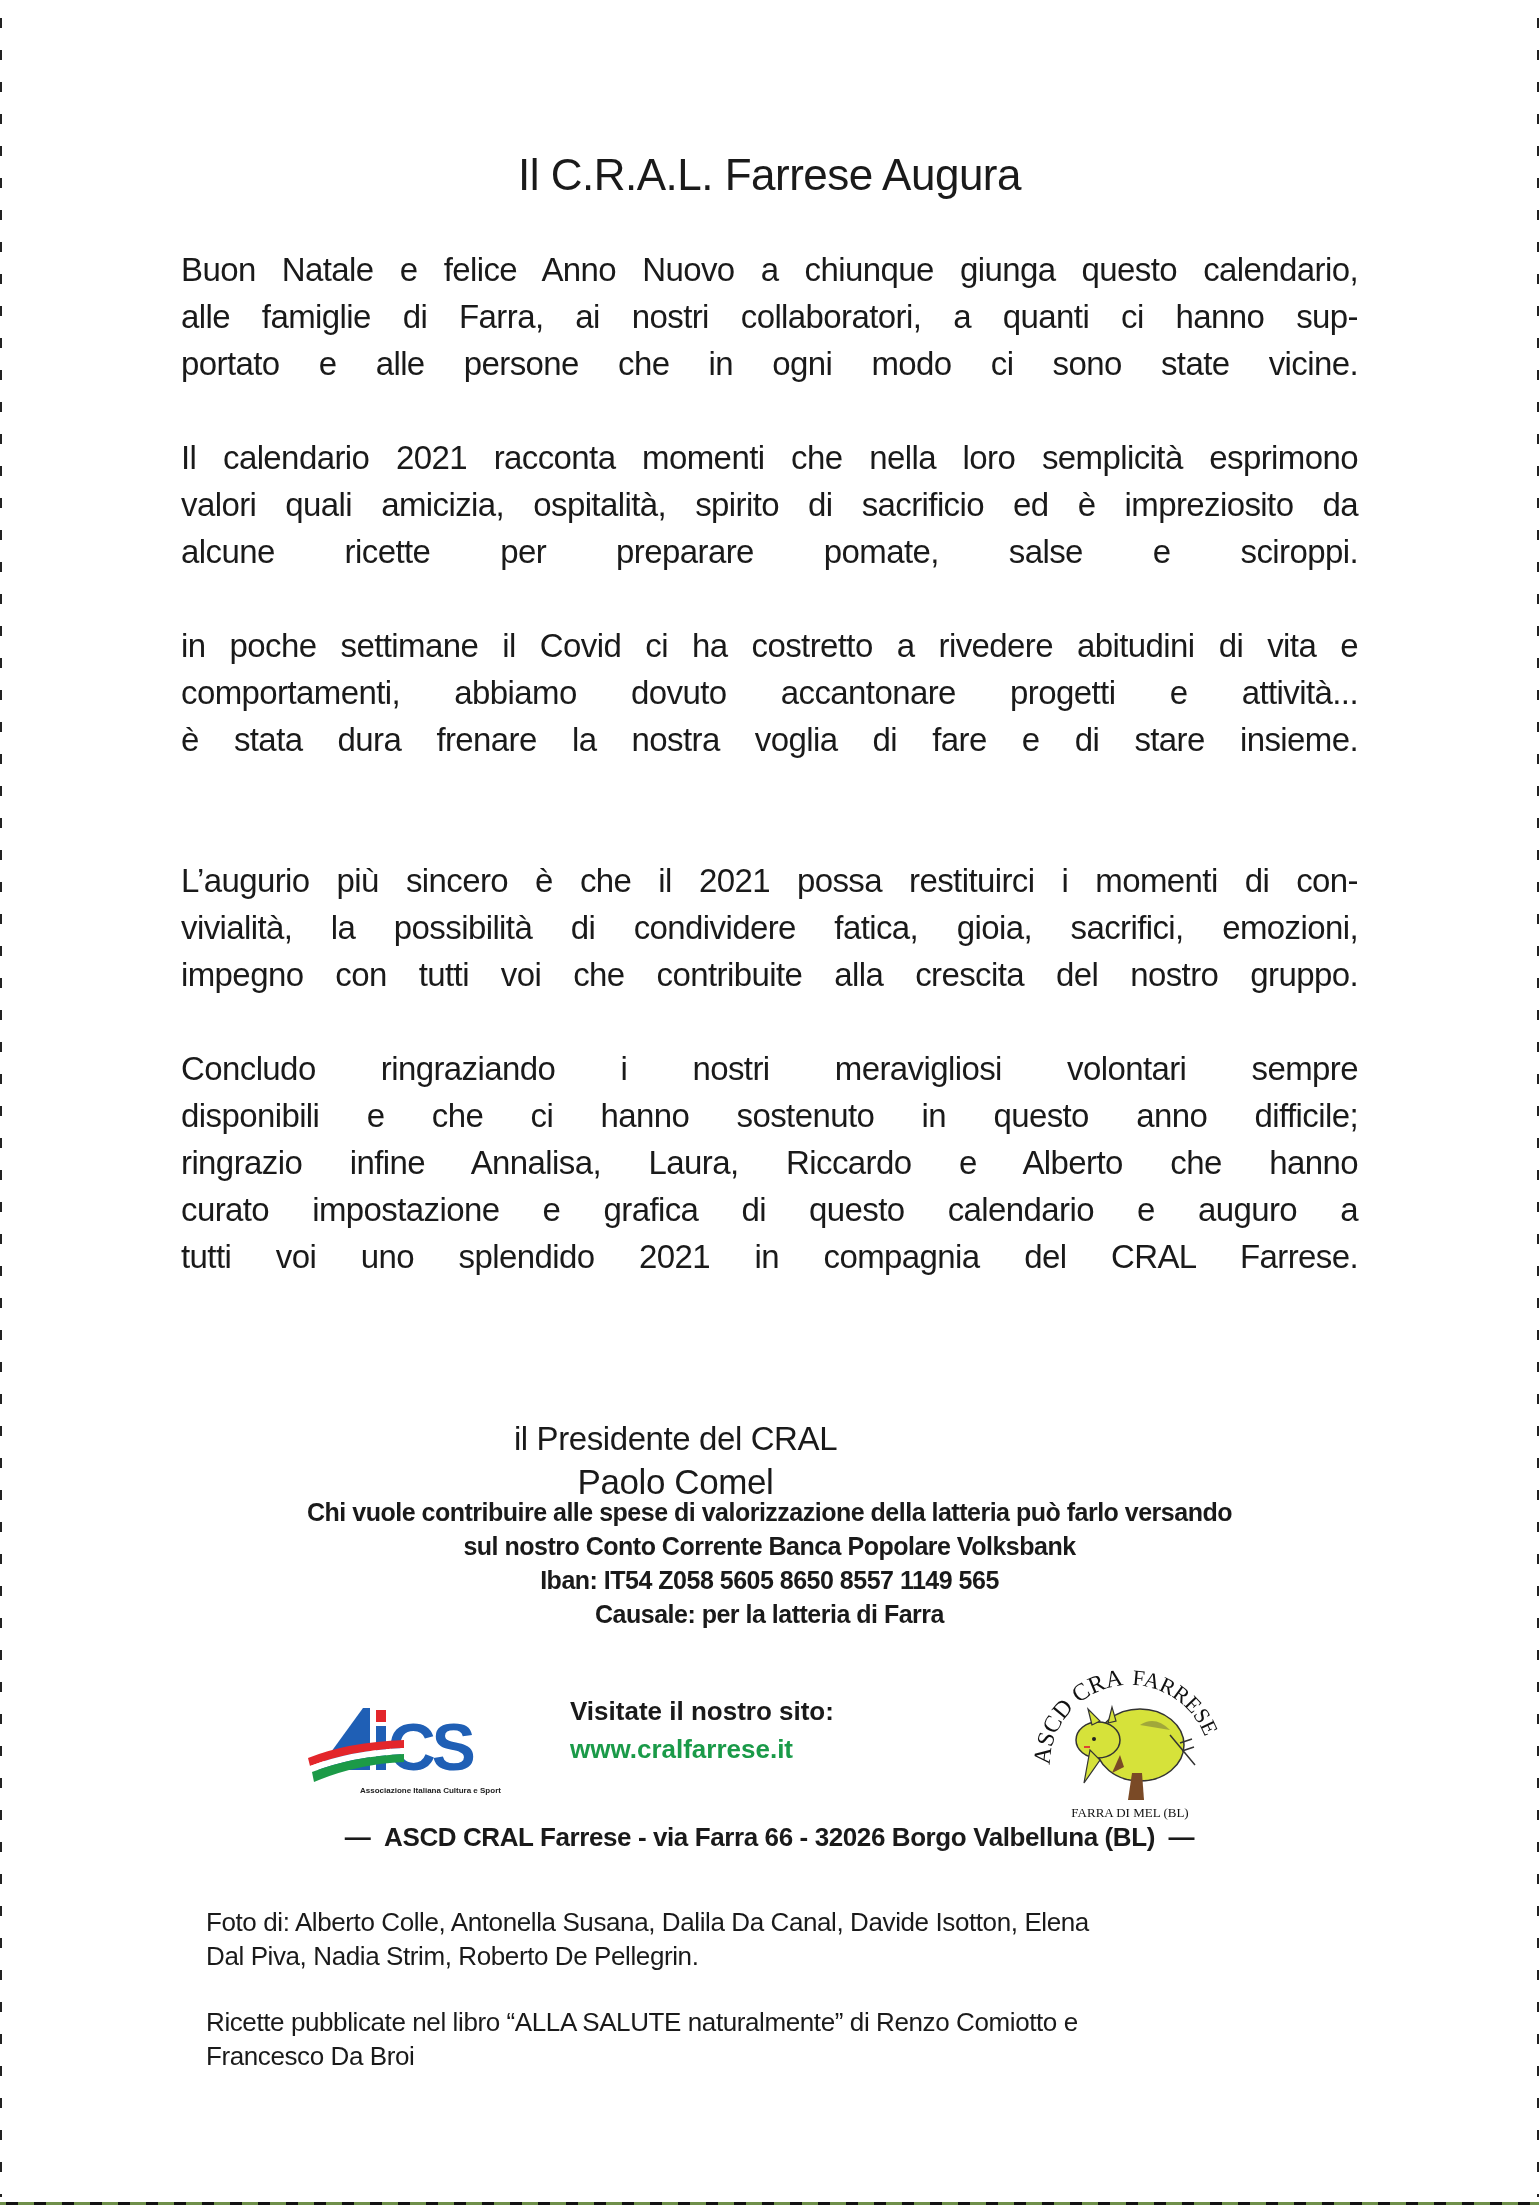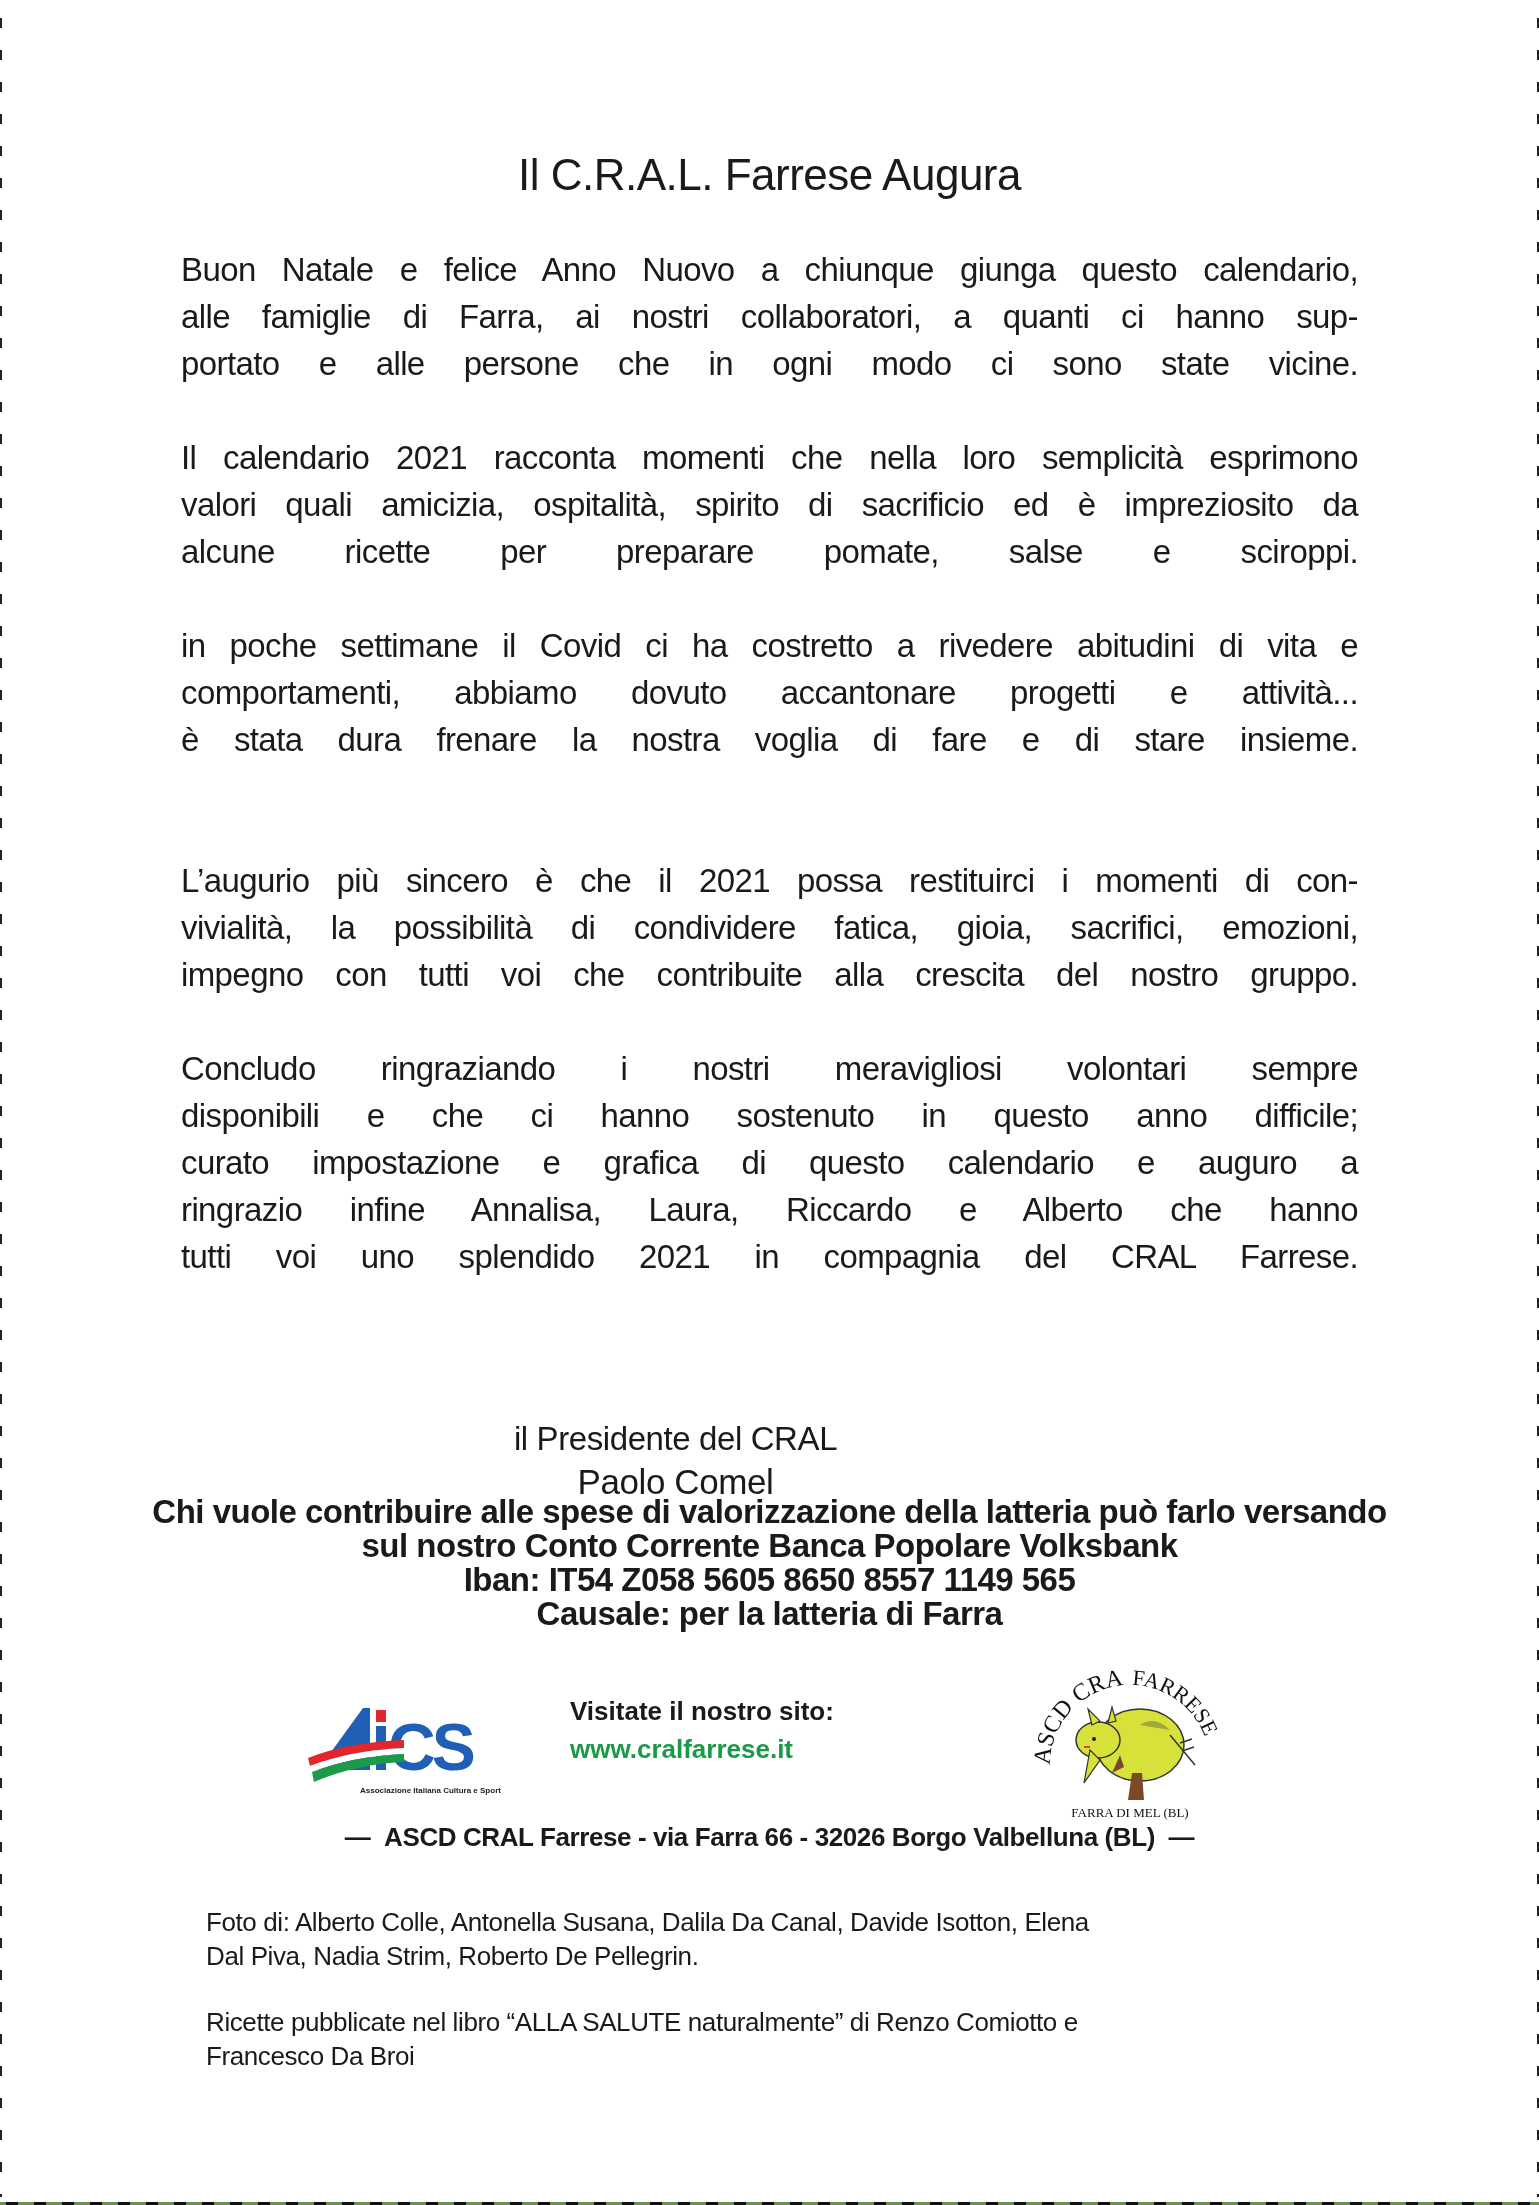--- a/index.html
+++ b/index.html
@@ -27,21 +27,21 @@
     display: block; height: 47px; line-height: 47px; font-size: 33px;
     text-align: justify; text-align-last: justify; white-space: nowrap;
     letter-spacing: -0.6px; word-spacing: -1px;
   }
   .sig {
     position: absolute; left: 0; width: 1351px; text-align: center;
     font-size: 33px; letter-spacing: -0.4px; margin-top: 40px;
   }
   .bank {
     position: absolute; top: 1495px; left: 0; width: 1539px; text-align: center;
-    font-weight: bold; font-size: 33px; line-height: 34px; letter-spacing: -0.5px;
+    font-weight: bold; font-size: 25px; line-height: 34px; letter-spacing: -0.5px;
   }
   .logo-aics { position: absolute; left: 308px; top: 1700px; width: 210px; height: 100px; }
   .visit {
     position: absolute; left: 570px; top: 1692px; width: 420px; text-align: left;
     font-weight: bold; font-size: 26px; line-height: 38px;
   }
   .visit .url { color: #1a9a48; }
   .logo-cral { position: absolute; left: 1020px; top: 1655px; width: 220px; height: 170px; }
   .address {
     position: absolute; top: 1822px; left: 0; width: 1539px; text-align: center;
@@ -81,22 +81,22 @@
 
 <div class="body-col" style="top:857px;">
   <span class="line" style="display: block; text-align-last: justify;">L’augurio più sincero è che il 2021 possa restituirci i momenti di con-</span>
   <span class="line" style="display: block; text-align-last: justify;">vivialità, la possibilità di condividere fatica, gioia, sacrifici, emozioni,</span>
   <span class="line" style="display: block; text-align-last: justify;">impegno con tutti voi che contribuite alla crescita del nostro gruppo.</span>
 </div>
 
 <div class="body-col" style="top:1045px;">
   <span class="line" style="display: block; text-align-last: justify;">Concludo ringraziando i nostri meravigliosi volontari sempre</span>
   <span class="line" style="display: block; text-align-last: justify;">disponibili e che ci hanno sostenuto in questo anno difficile;</span>
+  <span class="line" style="display: block; text-align-last: justify;">ringrazio infine Annalisa, Laura, Riccardo e Alberto che hanno</span>
   <span class="line" style="display: block; text-align-last: justify;">curato impostazione e grafica di questo calendario e auguro a</span>
-  <span class="line" style="display: block; text-align-last: justify;">ringrazio infine Annalisa, Laura, Riccardo e Alberto che hanno</span>
   <span class="line" style="display: block; text-align-last: justify;">tutti voi uno splendido 2021 in compagnia del CRAL Farrese.</span>
 </div>
 
 <div class="sig" style="top:1380px;">il Presidente del CRAL</div>
 <div class="sig" style="top:1422px; font-size:35px;">Paolo Comel</div>
 
 <div class="bank">
   <div>Chi vuole contribuire alle spese di valorizzazione della latteria può farlo versando</div>
   <div>sul nostro Conto Corrente Banca Popolare Volksbank</div>
   <div>Iban: IT54 Z058 5605 8650 8557 1149 565</div>

